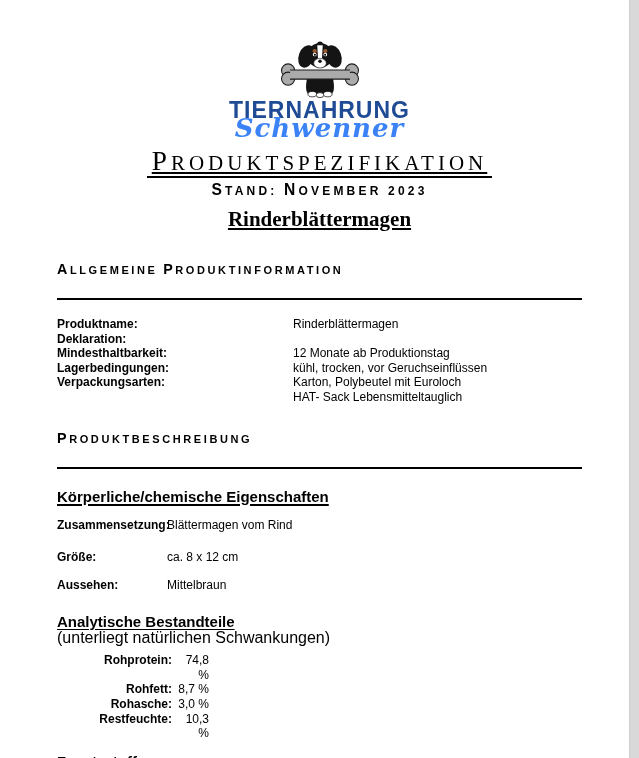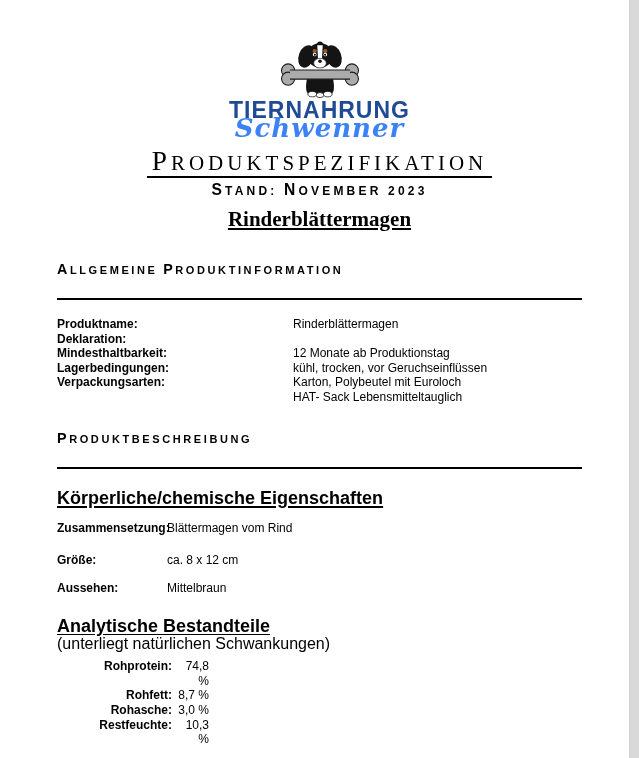--- a/index.html
+++ b/index.html
@@ -18,41 +18,41 @@
     font-size:23px; font-weight:bold; letter-spacing:1px;
     color:#1f4a94; margin-top:1px;
   }
   .brand-script {
     font-family:"DejaVu Serif", serif; font-style:italic; font-weight:bold;
     font-size:26px; color:#3b82f6; margin-top:-7px; letter-spacing:1px;
   }
   .doc-title {
     display:inline-block; font-family:"Liberation Serif", serif;
     font-size:21px; letter-spacing:4px;
-    border-bottom:2px solid #000; padding:0 5px 1px 5px; margin-top:7px;
+    border-bottom:2px solid #000; padding:0 5px 1px 5px; margin-top:7px;text-decoration:underline;
   }
   .version { font-size:12px; font-weight:bold; letter-spacing:3.2px; margin-top:4px; }
   .c1 { font-size:1.3em; }
   .product-title {
     display:inline-block; font-family:"Liberation Serif", serif;
     font-size:21px; font-weight:bold; margin-top:11px;
     text-decoration:underline; text-decoration-thickness:2px; text-underline-offset:2px;
   }
   .content { margin-left:57px; width:525px; }
   .section-heading {
     font-weight:bold; font-size:11px; letter-spacing:2.6px;
     border-bottom:2px solid #000; padding-bottom:20px; line-height:1.2;
   }
   .sec1 { margin-top:31px; }
   .sec2 { margin-top:25px; }
   .info-grid { margin-top:17px; font-size:12px; line-height:14.6px; }
   .info-row { display:flex; }
   .info-label { width:236px; flex:none; font-weight:bold; }
   .sub {
-    font-size:18px; font-weight:bold; display:inline-block;
+    font-size:15px; font-weight:bold; display:inline-block;
     text-decoration:underline; text-decoration-thickness:1.5px; text-underline-offset:2px;
   }
   .sub-physical { margin-top:19px; }
   .kv-row { display:flex; font-size:12px; line-height:14.6px; }
   .kv-label { width:110px; flex:none; font-weight:bold; }
   .row-zus { margin-top:12px; }
   .row-groesse { margin-top:18px; }
   .row-aussehen { margin-top:13px; }
   .sub-analytic { margin-top:20px;text-decoration:underline; }
   .note { font-size:16px; line-height:14.6px; }

